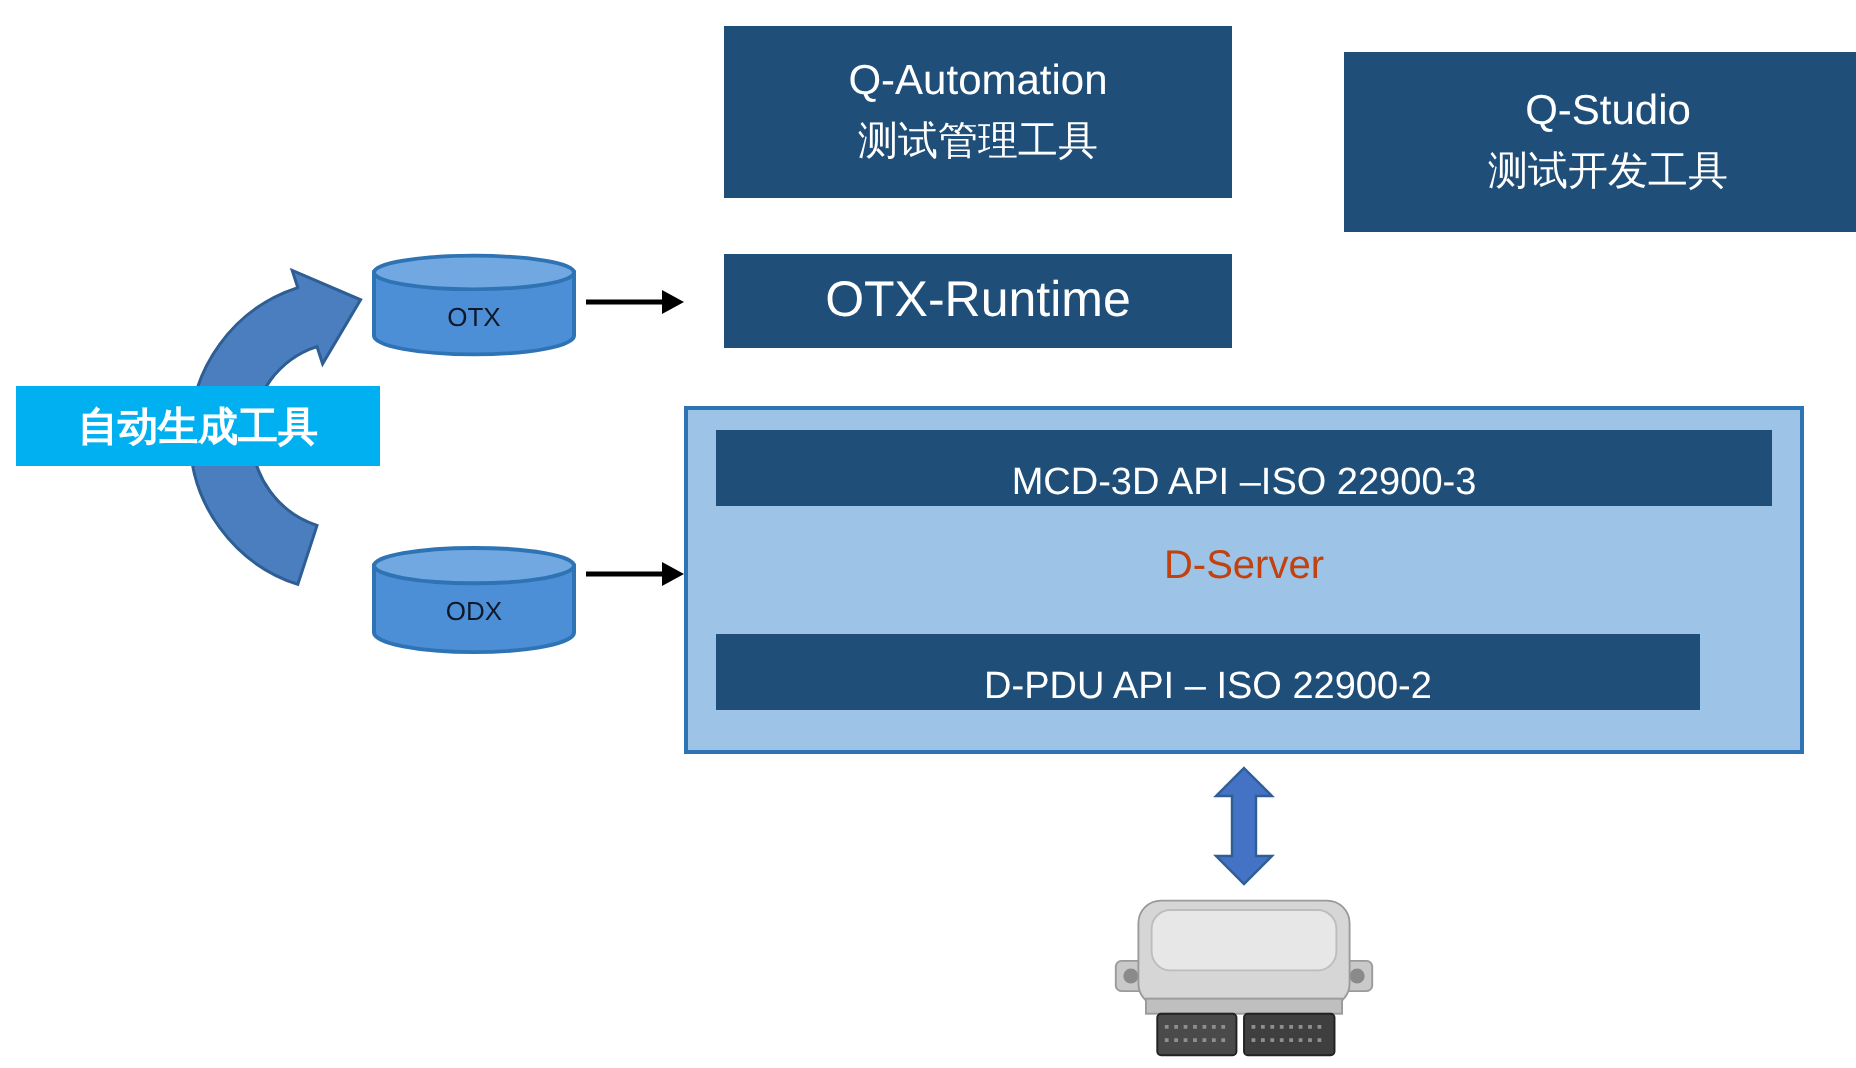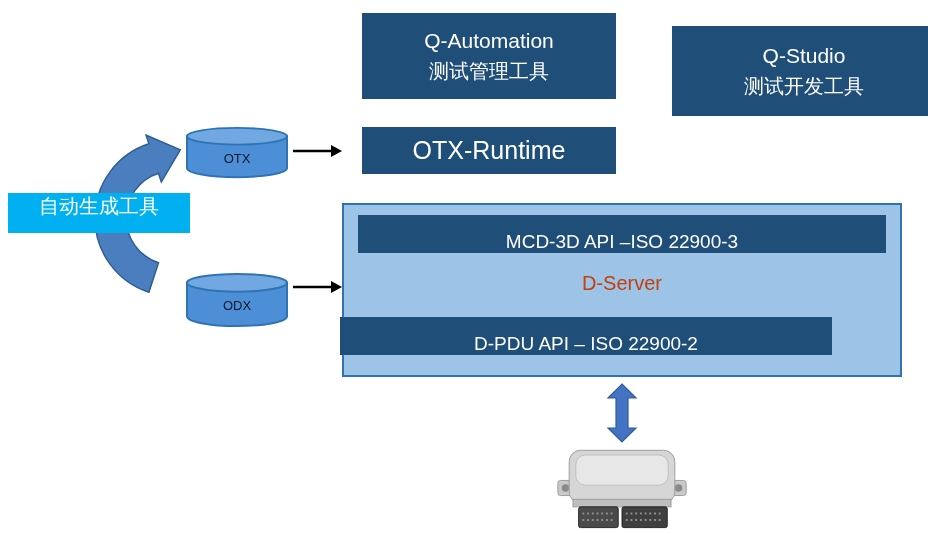--- a/index.html
+++ b/index.html
@@ -52,22 +52,24 @@
     color: #c2410c;
     font-size: 20px;
     text-align: center;
   }
 
   .cyan-box {
     position: absolute;
     background: var(--cyan, #00B0F0);
     color: #ffffff;
     display: flex;
+    align-items: center;
     justify-content: center;
     font-size: 20px;
+    font-weight: bold;
   }
 
   .cylinder { position: absolute; }
   .cylinder svg { position: absolute; left: 0; top: 0; width: 100%; height: 100%; }
   .cyl-body { fill: var(--cylinder-fill, #4D8FD6); stroke: var(--cylinder-border, #2E74B5); stroke-width: 2; }
   .cyl-top  { fill: var(--cylinder-top, #71A8E2);  stroke: var(--cylinder-border, #2E74B5); stroke-width: 2; }
   .cyl-label {
     position: absolute;
     left: 0; right: 0; top: 10px; bottom: 0;
     display: flex; align-items: center; justify-content: center;
@@ -154,21 +156,21 @@
   </div>
 
   <div class="panel node" style="left:342px; top:203px; width:560px; height:174px;"></div>
 
   <div class="bar node" style="left:358px; top:215px; width:528px; height:38px;">
     <span>MCD-3D API –ISO 22900-3</span>
   </div>
 
   <div class="panel-label node" style="left:342px; top:272px; width:560px;">D-Server</div>
 
-  <div class="bar node" style="left:340px; top:317px; width:492px; height:38px;">
+  <div class="bar node" style="left:358px; top:317px; width:492px; height:38px;">
     <span>D-PDU API – ISO 22900-2</span>
   </div>
 
   <svg class="ecu node" style="left:556px; top:444px;" width="132" height="88" viewBox="0 0 140 92">
     <rect class="ecu-ear" x="2" y="38" width="16" height="16" rx="3"></rect>
     <rect class="ecu-ear" x="122" y="38" width="16" height="16" rx="3"></rect>
     <circle class="ecu-screw" cx="10" cy="46" r="4"></circle>
     <circle class="ecu-screw" cx="130" cy="46" r="4"></circle>
     <rect class="ecu-body" x="14" y="6" width="112" height="56" rx="12"></rect>
     <rect class="ecu-lid" x="21" y="11" width="98" height="32" rx="10"></rect>

